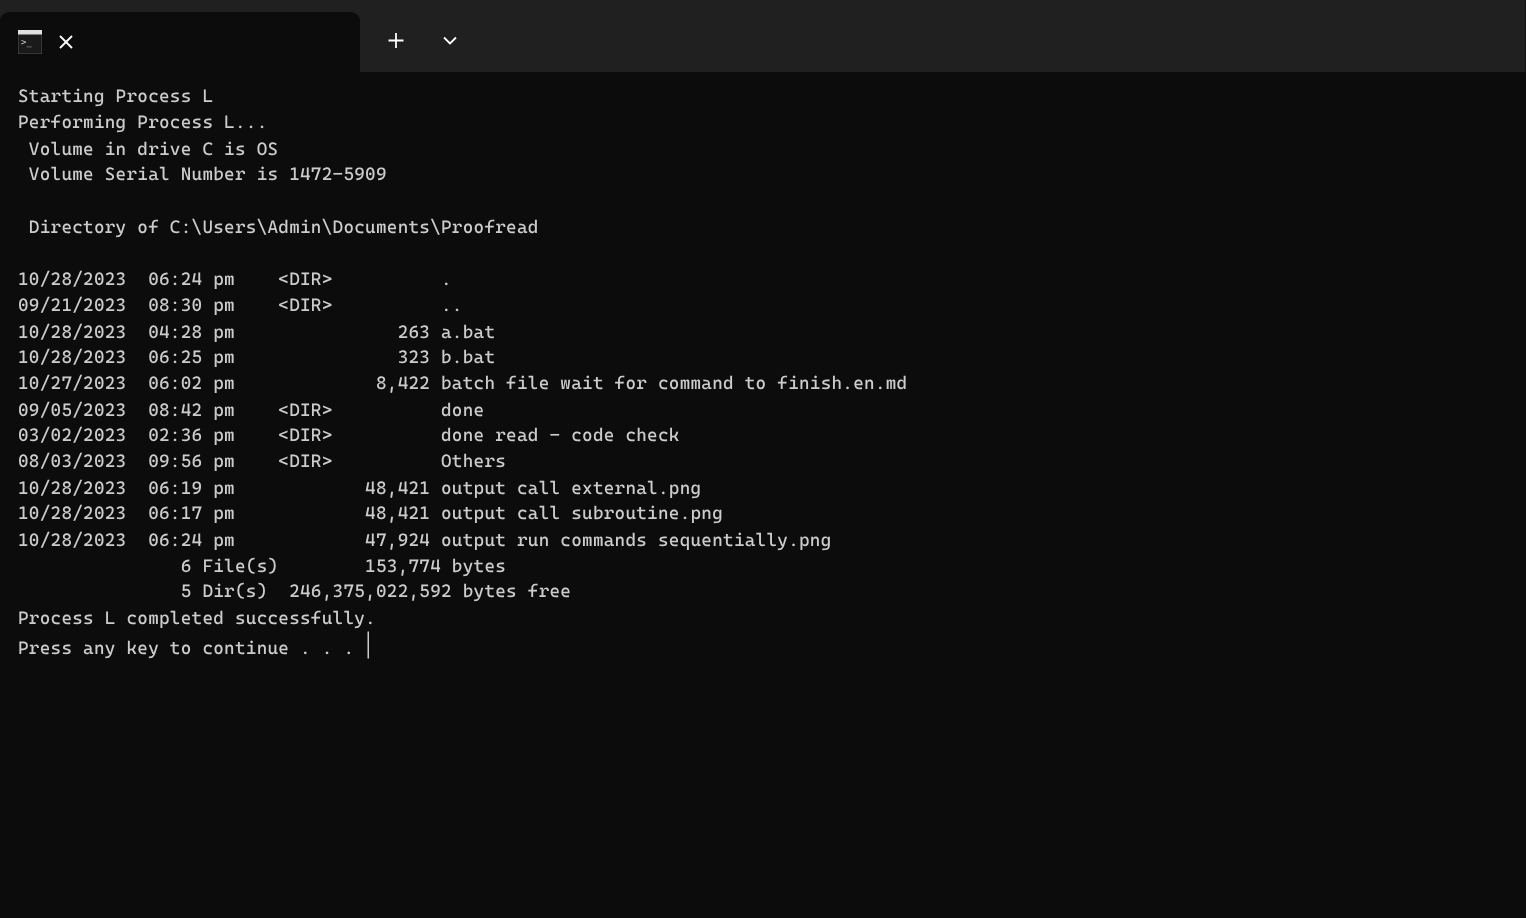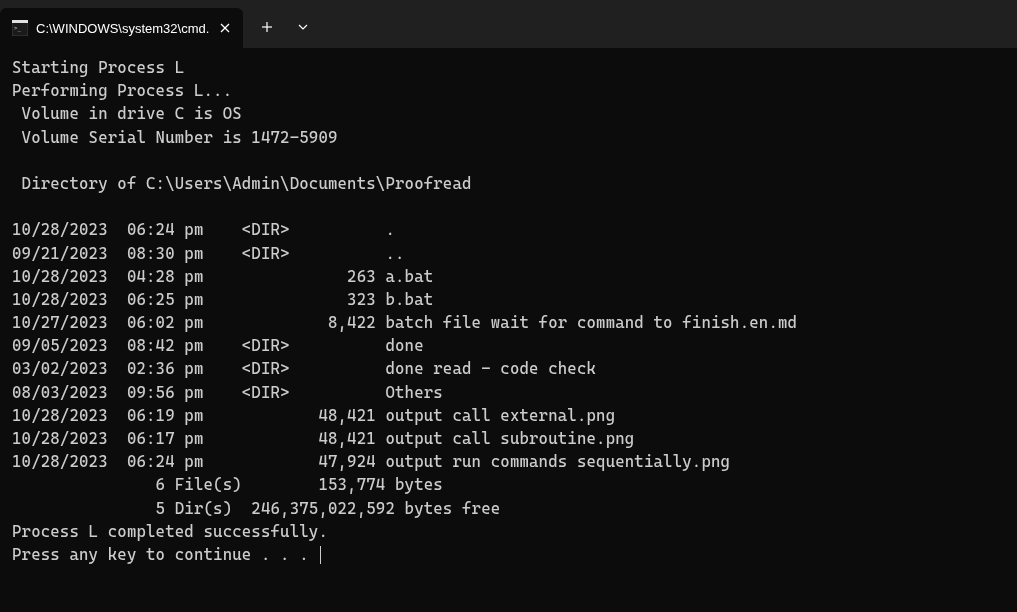--- a/index.html
+++ b/index.html
@@ -70,21 +70,21 @@
       height: 36px;
       display: flex;
       align-items: center;
       justify-content: center;
       cursor: pointer;
       border-radius: 4px;
       margin-top: 6px;
     }
     .terminal {
       padding: 8px 12px;
-      font-size: 16px;
+      font-size: 12px;
       line-height: 1.45;
       white-space: pre;
       font-family: 'Cascadia Mono', 'Consolas', monospace;
       letter-spacing: 0.2px;
     }
     .cursor {
       display: inline-block;
       width: 1px;
       height: 18px;
       background: #cccccc;
@@ -97,21 +97,20 @@
 
 <div class="title-bar">
   <div class="tab">
     <span class="tab-icon">
       <svg width="16" height="16" viewBox="0 0 16 16">
         <rect x="0" y="0" width="16" height="16" fill="#1a1a1a" stroke="#666" stroke-width="0.5"></rect>
         <rect x="0" y="0" width="16" height="3" fill="#e0e0e0"></rect>
         <text x="2" y="10" font-size="6" fill="#ccc" font-family="monospace">&gt;_</text>
       </svg>
     </span>
-    <span class="tab-title">C:\WINDOWS\system32\cmd.</span>
     <span class="tab-close">
       <svg width="10" height="10" viewBox="0 0 10 10">
         <line x1="1" y1="1" x2="9" y2="9" stroke="#ffffff" stroke-width="1.2"></line>
         <line x1="9" y1="1" x2="1" y2="9" stroke="#ffffff" stroke-width="1.2"></line>
       </svg>
     </span>
   </div>
   <div class="title-actions">
     <div class="title-btn">
       <svg width="12" height="12" viewBox="0 0 12 12">

